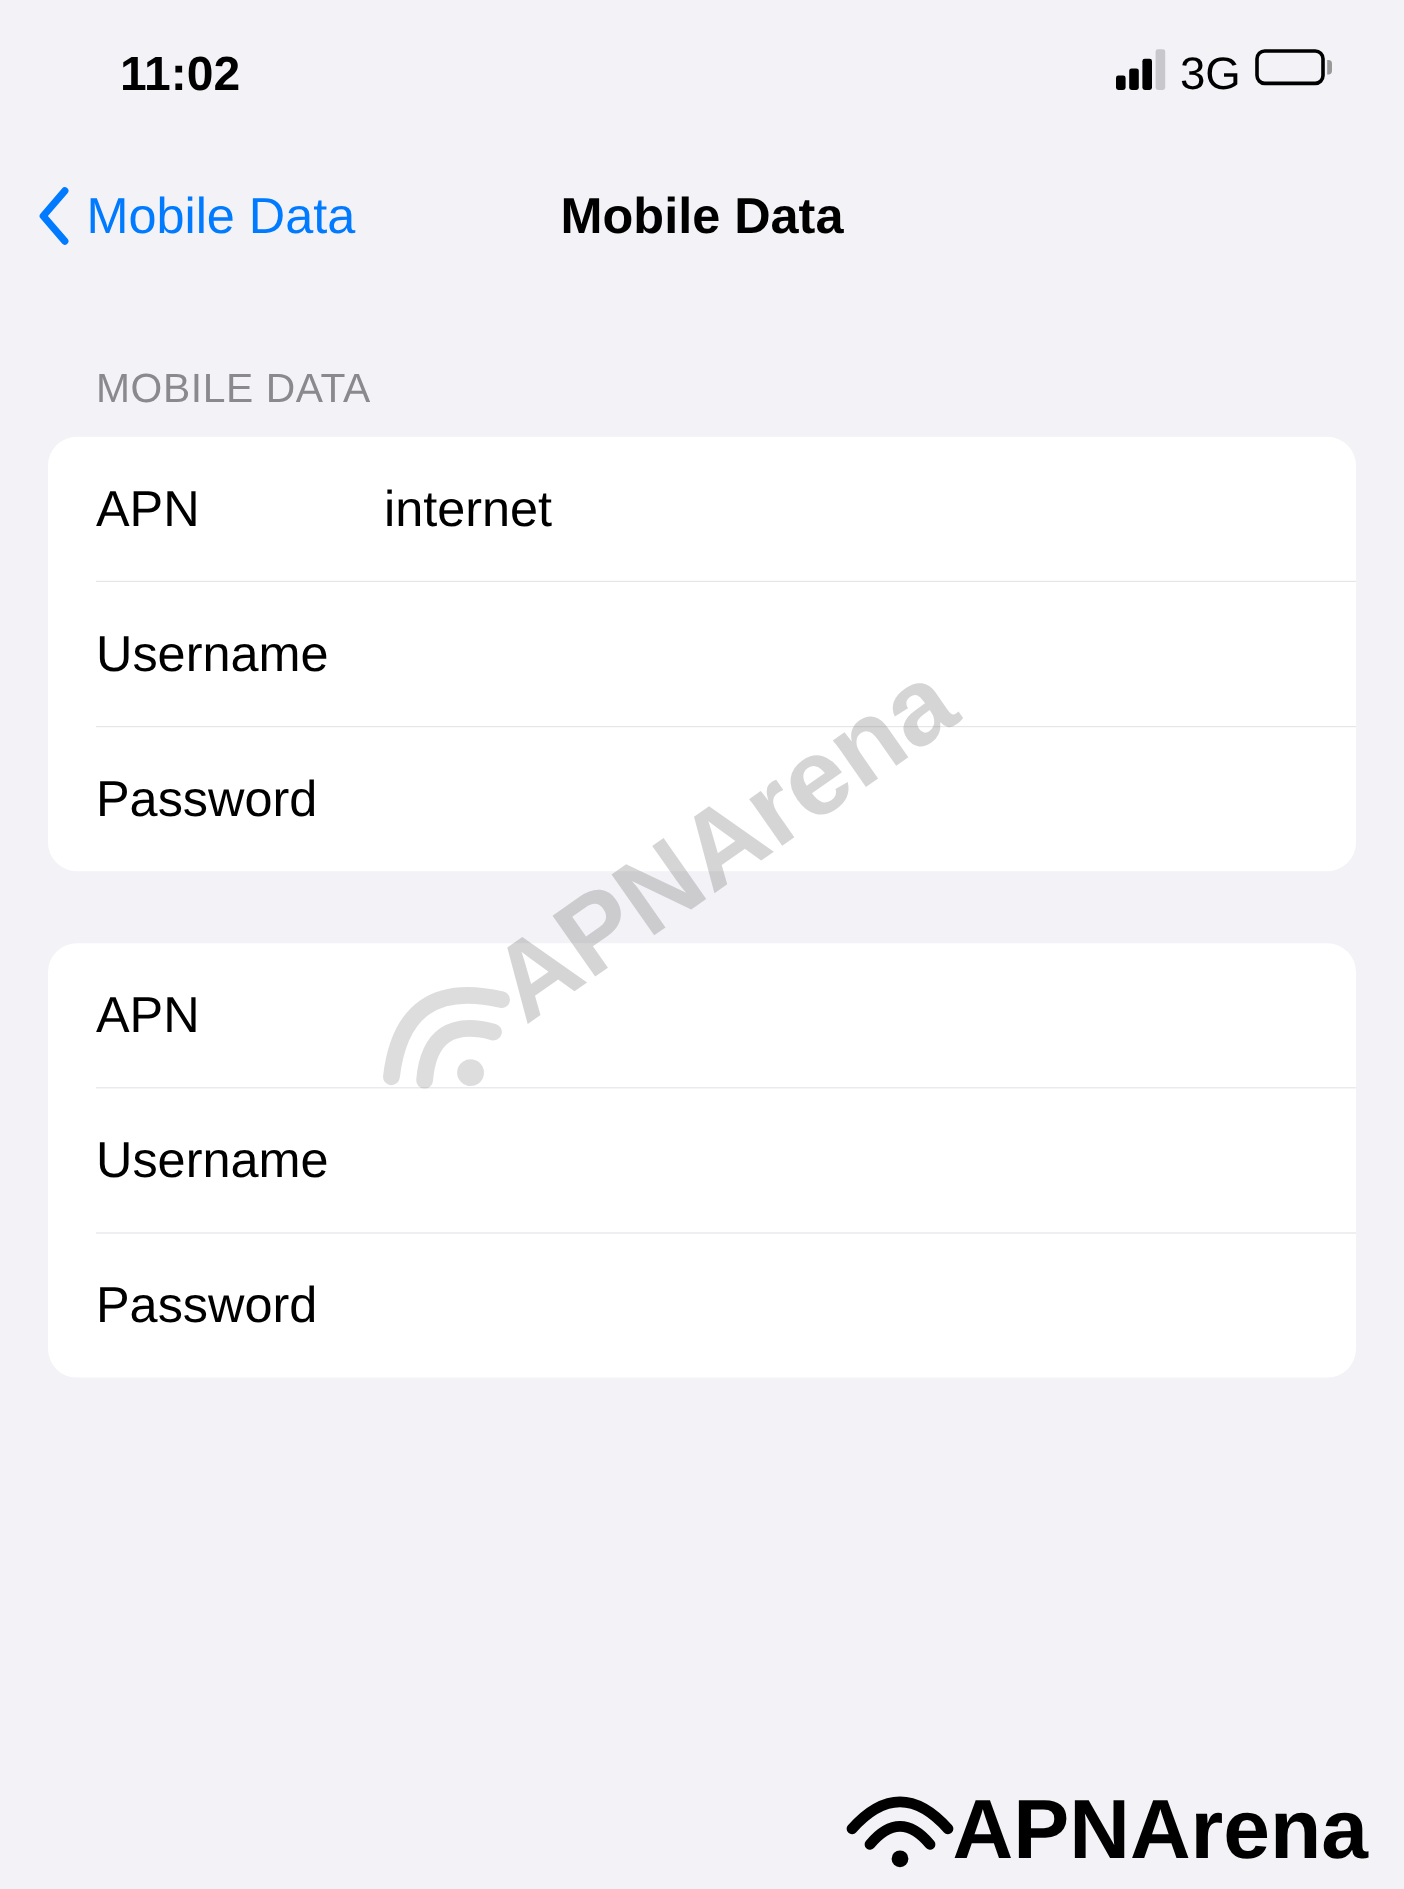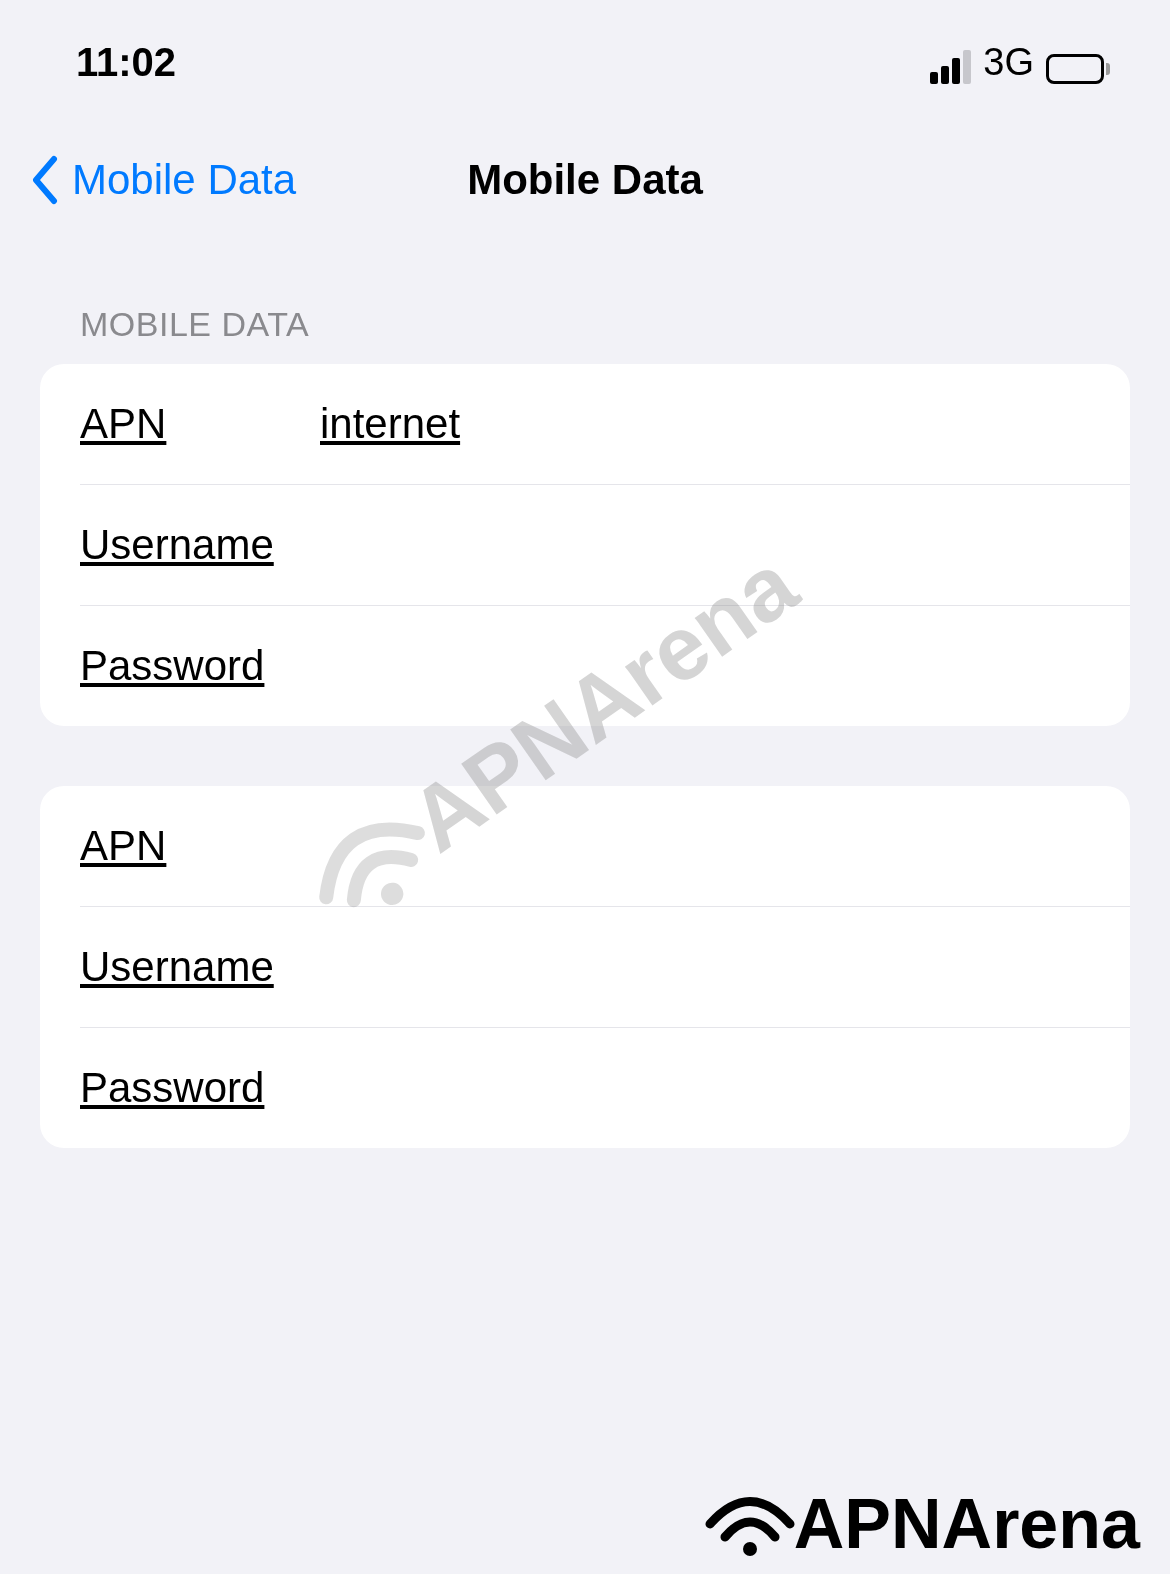--- a/index.html
+++ b/index.html
@@ -15,29 +15,29 @@
       height: 1574px;
       overflow: hidden;
       position: relative;
     }
     
     
     .status-bar {
       display: flex;
       justify-content: space-between;
       align-items: center;
-      padding: 40px 60px 30px 76px;
+      padding: 40px 60px 30px 100px;
       font-size: 40px;
       font-weight: 600;
       color: #000;
     }
     
     .status-right {
       display: flex;
-      align-items: flex-end;
+      align-items: flex-start;
       gap: 12px;
     }
     
     .signal-icon {
       display: inline-flex;
       align-items: flex-end;
       gap: 3px;
     }
     
     .signal-bar {
@@ -137,21 +137,20 @@
       background: #fff;
       border-radius: 24px;
       overflow: hidden;
     }
     
     .row {
       display: flex;
       align-items: center;
       padding: 36px 40px;
       min-height: 118px;
-      text-decoration: underline;
     }
     
     .row:not(:last-child) {
       border-bottom: 1px solid #e5e5ea;
       margin-left: 40px;
       padding-left: 0;
     }
     
     .row-label {
       font-size: 42px;

